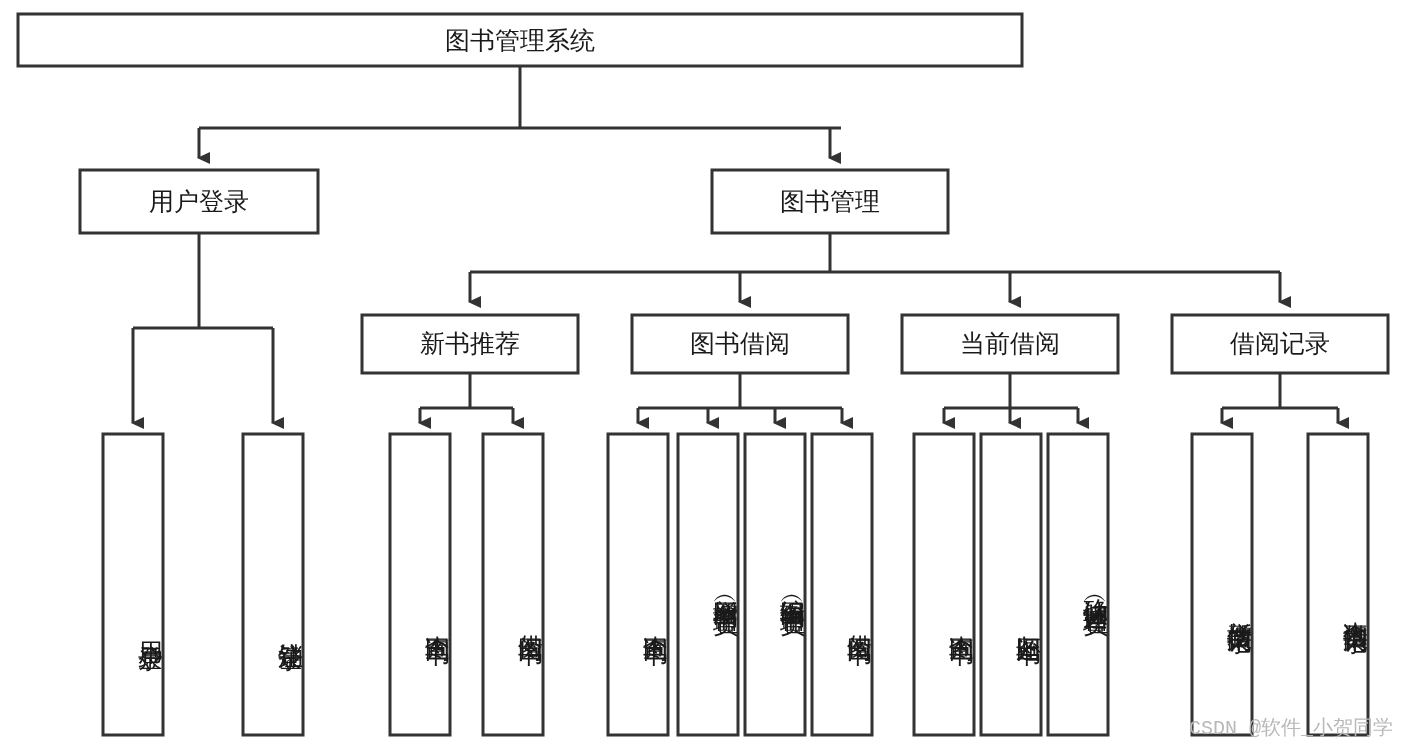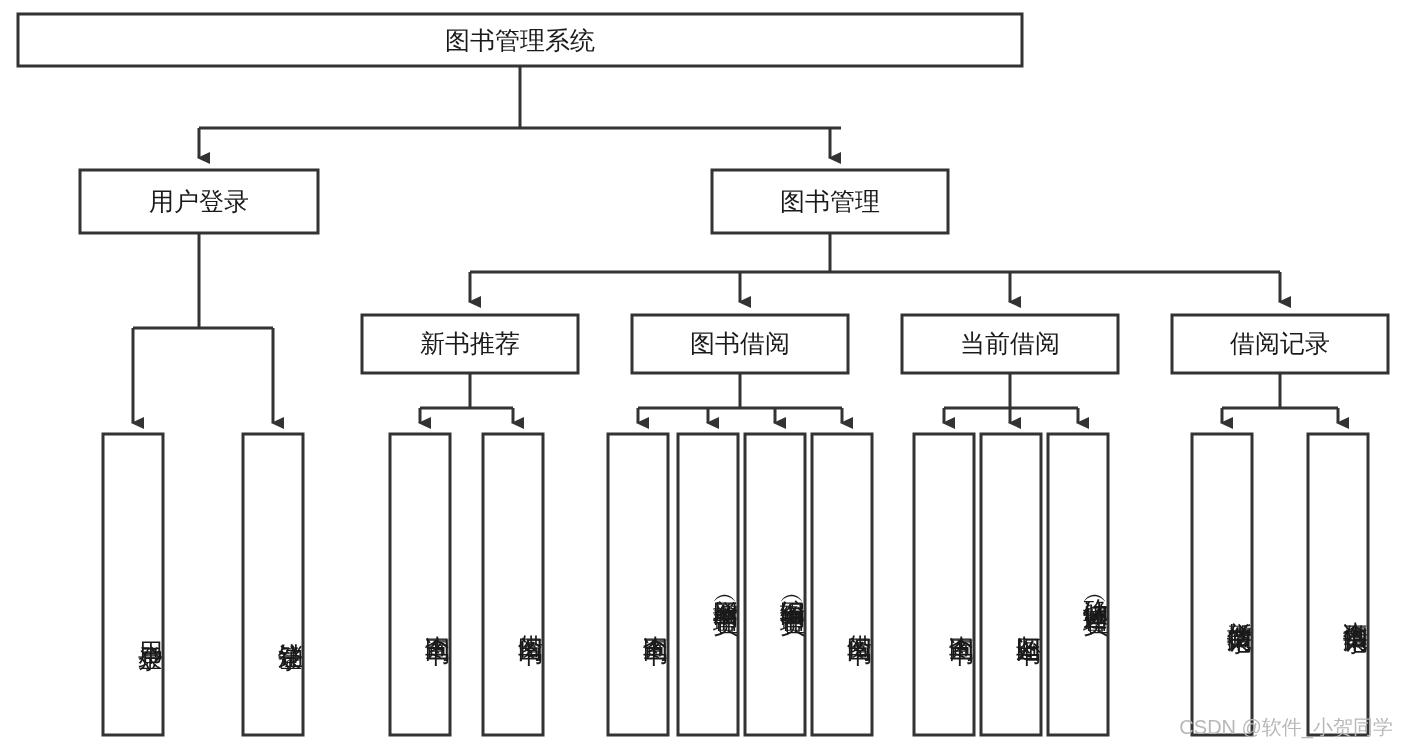--- a/index.html
+++ b/index.html
@@ -63,21 +63,21 @@
     white-space: nowrap;
     display: flex;
     align-items: flex-start;
     justify-content: center;
     pointer-events: none;
   }
   .watermark {
     position: absolute;
     right: 12px;
     bottom: 6px;
-    font-family: Liberation Sans, sans-serif;
+    font-family: Liberation Mono, monospace;
     font-size: 20px;
     color: #b8b8b8;
     white-space: nowrap;
   }
 </style>
 </head>
 <body>
 
 <div id="diagram-root">
 

